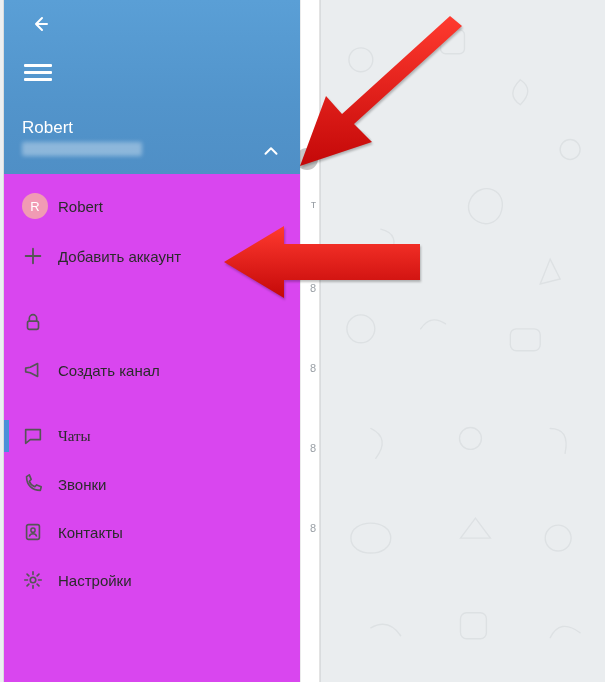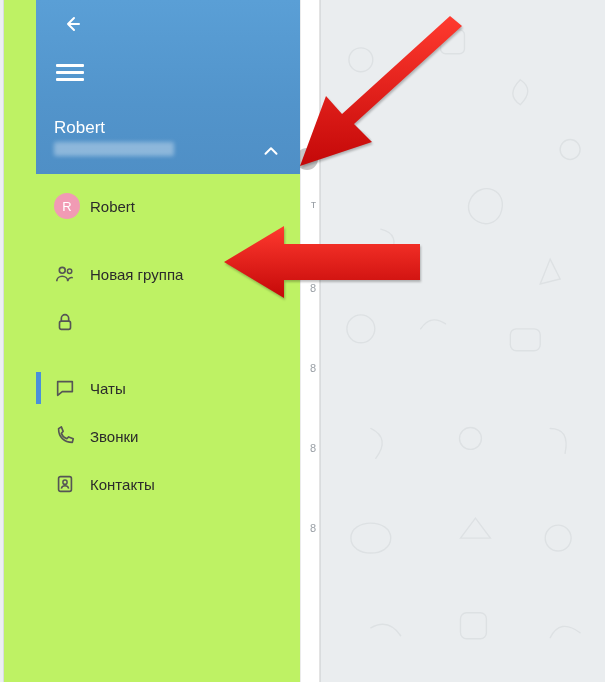--- a/index.html
+++ b/index.html
@@ -15,23 +15,22 @@
     position: absolute; left: 300px; top: 0; width: 20px; height: 682px;
     background: #ffffff; border-right: 1px solid #e3e3e3;
   }
   .mid-strip .ch { position:absolute; right:3px; font-size:11px; color:#9aa0a6; }
   .mid-strip .avatar {
     position:absolute; left:-4px; top:148px; width:22px; height:22px; border-radius:50%;
     background:#c7c7c7;
   }
   .panel {
     position: absolute; left: 4px; top: 0; width: 296px; height: 682px;
-    background: #bef264;
+    background: #d946ef;
     box-shadow: 0 0 0 1px rgba(0,0,0,0.08);
-    padding-left: 32px;
   }
   .header {
     position: relative; height: 174px; width: 100%;
     background: linear-gradient(#5a9fd6,#5294cb 60%,#4f8fc6);
     color: #fff;
   }
   .back-btn { position:absolute; left:24px; top:12px; width:24px; height:24px; cursor:pointer; }
   .hamburger { position:absolute; left:20px; top:60px; width:28px; height:20px; cursor:pointer; }
   .hamburger div { height:3px; background:#fff; margin:4px 0; border-radius:1px; }
   .user-name { position:absolute; left:18px; top:118px; font-size:17px; font-weight:400; }
@@ -43,21 +42,21 @@
   .chevron { position:absolute; right:18px; top:140px; width:22px; height:22px; cursor:pointer; }
   .list { padding-top: 6px; }
   .item {
     display:flex; align-items:center; height:48px; padding-left:18px; cursor:pointer;
     color:#2b2b2b; font-size:15px;
   }
   .item .ic { width:36px; display:flex; align-items:center; justify-content:flex-start; }
   .item .ic svg { stroke:#555; }
   .item.tall { height:52px; }
   .gap { height:18px; }
-  .active-bar { position:relative; }
+  .active-bar { position:relative;font-family:Liberation Serif, serif; }
   .active-bar::before {
     content:""; position:absolute; left:0; top:8px; bottom:8px; width:5px; background:#4a90d9;
   }
   .avatar-r {
     width:26px; height:26px; border-radius:50%; background:#f19bb4; color:#fff;
     display:flex; align-items:center; justify-content:center; font-size:13px; margin-right:10px;
   }
   
   .arrow { position:absolute; pointer-events:none; }
   .arrow svg { filter: drop-shadow(1px 2px 1px rgba(0,0,0,0.25)); }
@@ -124,44 +123,49 @@
       </div>
     </div>
 
     <div class="list">
 
       <div class="item tall">
         <div class="avatar-r">R</div>
         <span>Robert</span>
       </div>
 
+      <div class="item">
+        <div class="ic">
+          <svg viewBox="0 0 24 24" width="22" height="22">
+            <path d="M12 4v16M4 12h16" stroke-width="2" fill="none" stroke-linecap="round"></path>
+          </svg>
+        </div>
+        <span>Добавить аккаунт</span>
+      </div>
 
       <div class="gap"></div>
 
-      <div class="item">
-        <div class="ic">
-          <svg viewBox="0 0 24 24" width="22" height="22">
-            <circle cx="9" cy="8" r="3.2" stroke-width="1.8" fill="none"></circle>
-            <path d="M3 20c0-3.5 3-5.5 6-5.5s6 2 6 5.5" stroke-width="1.8" fill="none"></path>
-            <circle cx="17" cy="9" r="2.4" stroke-width="1.6" fill="none"></circle>
-            <path d="M15 19.5c.5-3 3-4 5.5-3.5" stroke-width="1.6" fill="none"></path>
-          </svg>
-        </div>
-        <span>Новая группа</span>
-      </div>
 
       <div class="item">
         <div class="ic">
           <svg viewBox="0 0 24 24" width="22" height="22">
             <rect x="6" y="11" width="12" height="9" rx="2" stroke-width="1.8" fill="none"></rect>
             <path d="M8 11V8a4 4 0 0 1 8 0v3" stroke-width="1.8" fill="none"></path>
           </svg>
         </div>
       </div>
 
+      <div class="item">
+        <div class="ic">
+          <svg viewBox="0 0 24 24" width="22" height="22">
+            <path d="M4 10v4l5 1l8 4V5l-8 4z" stroke-width="1.8" fill="none" stroke-linejoin="round"></path>
+          </svg>
+        </div>
+        <span>Создать канал</span>
+      </div>
 
       <div class="gap"></div>
 
       <div class="item active-bar">
         <div class="ic">
           <svg viewBox="0 0 24 24" width="22" height="22">
             <path d="M4 5h16v11H9l-5 4z" stroke-width="1.8" fill="none" stroke-linejoin="round"></path>
           </svg>
         </div>
         <span>Чаты</span>
@@ -180,20 +184,29 @@
         <div class="ic">
           <svg viewBox="0 0 24 24" width="22" height="22">
             <rect x="5" y="4" width="14" height="16" rx="2" stroke-width="1.8" fill="none"></rect>
             <circle cx="12" cy="10" r="2.3" stroke-width="1.6" fill="none"></circle>
             <path d="M8 17c.5-2 2-3 4-3s3.5 1 4 3" stroke-width="1.6" fill="none"></path>
           </svg>
         </div>
         <span>Контакты</span>
       </div>
 
+      <div class="item">
+        <div class="ic">
+          <svg viewBox="0 0 24 24" width="22" height="22">
+            <circle cx="12" cy="12" r="3" stroke-width="1.8" fill="none"></circle>
+            <path d="M12 3v3M12 18v3M3 12h3M18 12h3M5.5 5.5l2 2M16.5 16.5l2 2M18.5 5.5l-2 2M7.5 16.5l-2 2" stroke-width="1.8" fill="none" stroke-linecap="round"></path>
+          </svg>
+        </div>
+        <span>Настройки</span>
+      </div>
 
     </div>
   </div>
 
   <div class="arrow" style="left:286px; top:10px;">
     <svg width="190" height="160" viewBox="0 0 190 160">
       <defs>
         <linearGradient id="rg1" x1="0" y1="0" x2="0" y2="1">
           <stop offset="0" stop-color="#ff3a2f"></stop>
             <stop offset="1" stop-color="#c40808"></stop>

